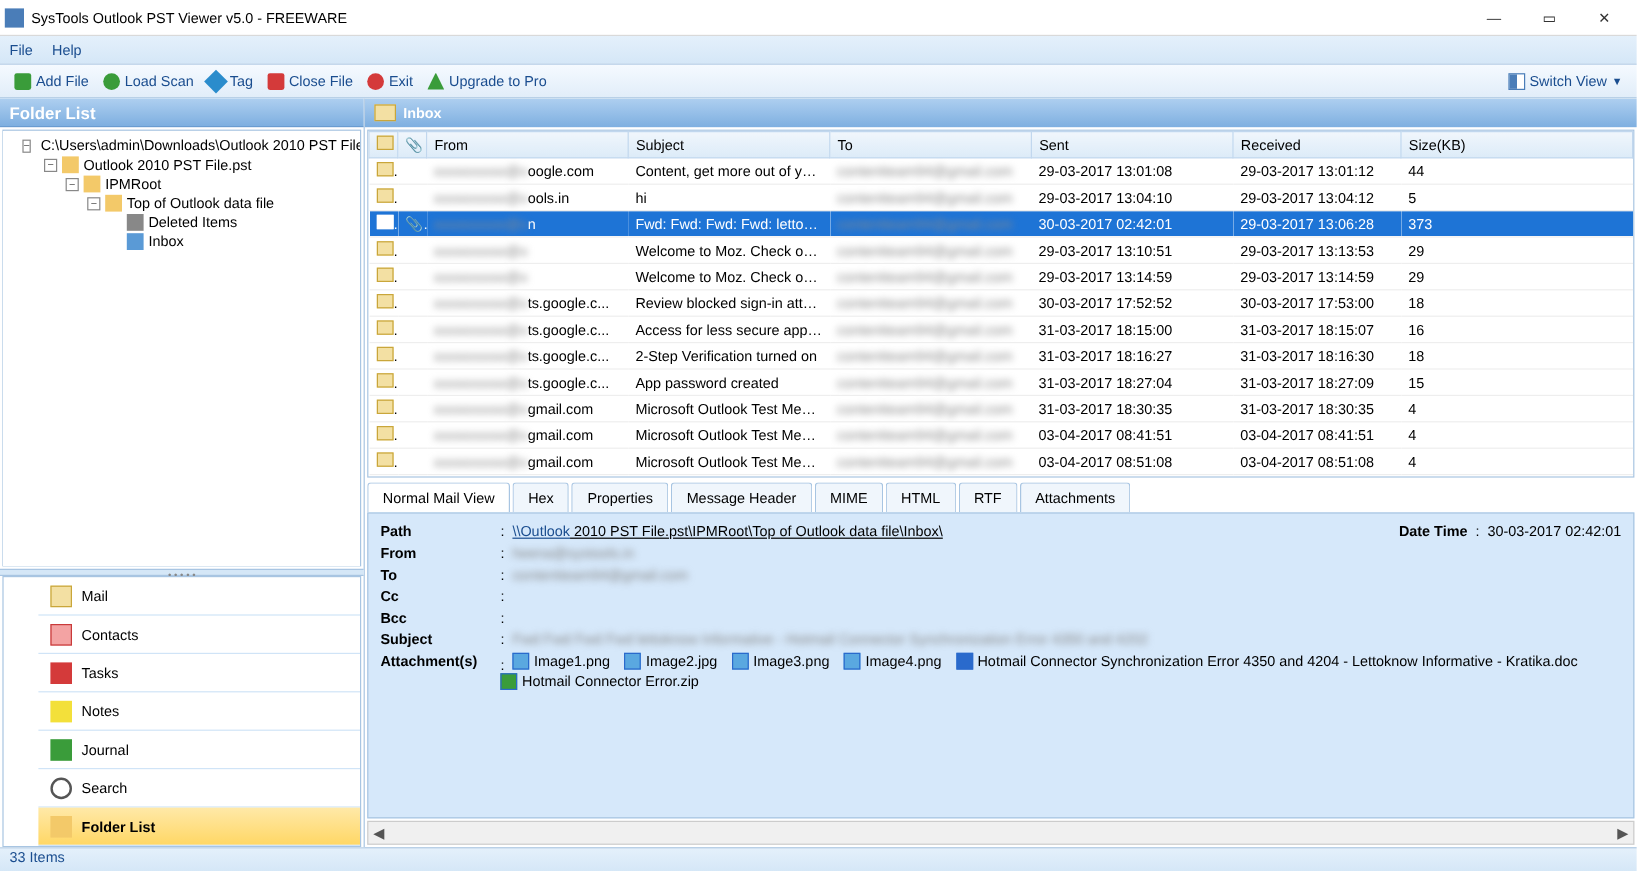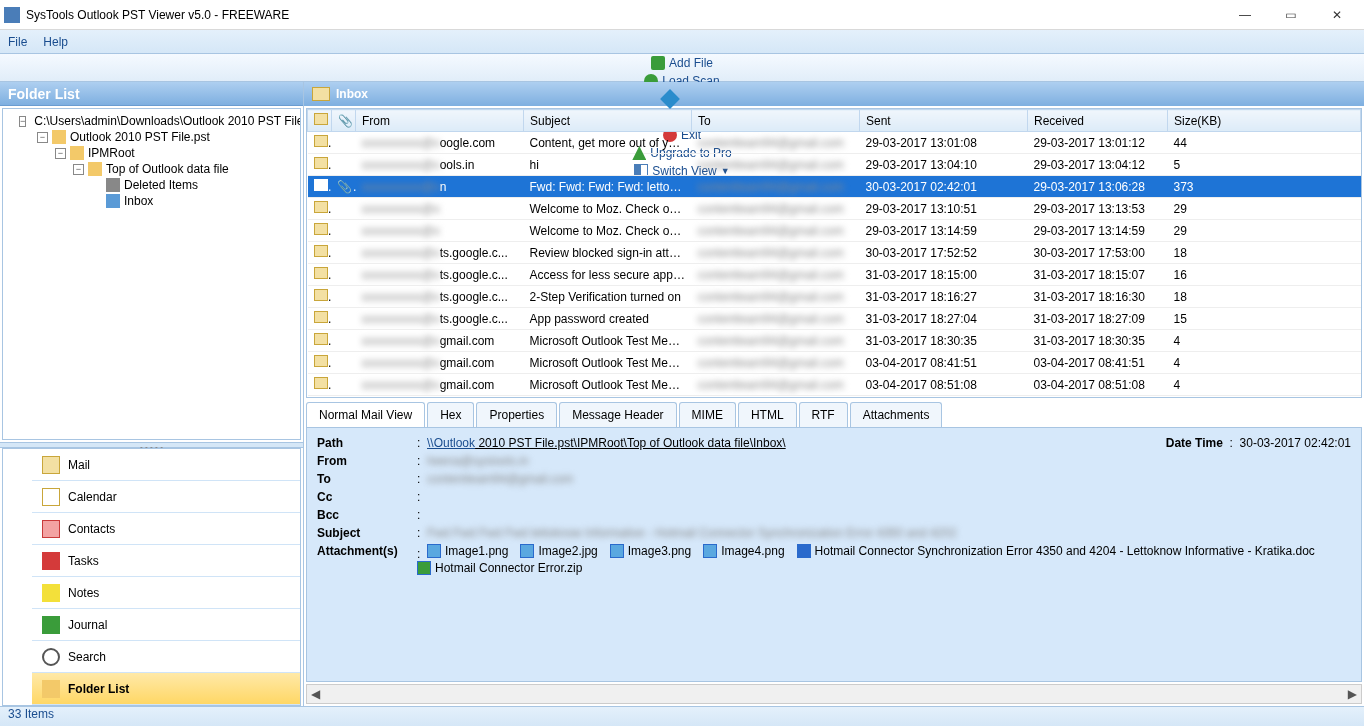--- a/index.html
+++ b/index.html
@@ -3,21 +3,21 @@
 <meta charset="utf-8">
 <style>
 * { box-sizing: border-box; margin: 0; padding: 0; font-family: "Segoe UI", Tahoma, sans-serif; font-size: 12px; }
 html, body { width: 1364px; height: 726px; overflow: hidden; background: #fff; }
 .titlebar { height: 30px; background: #fff; display: flex; align-items: center; padding: 0 4px; border-bottom: 1px solid #d9d9d9; }
 .titlebar .app-icon { width: 16px; height: 16px; background: #4a7db8; margin-right: 6px; display:inline-block;}
 .titlebar .title { flex: 1; color: #000; }
 .titlebar .win-btn { width: 46px; height: 30px; display:flex; align-items:center; justify-content:center; color:#333; cursor:pointer;}
 .menubar { height: 24px; background: linear-gradient(#e4f0fb,#d5e7f7); display:flex; align-items:center; padding: 0 8px; gap:16px; border-bottom:1px solid #a8c5e2;}
 .menubar .menu-item { color:#1a4d8f; cursor:pointer; }
-.toolbar { height: 28px; background: linear-gradient(#f5faff,#e1edf9); display:flex; align-items:center; padding:0 6px; border-bottom:1px solid #a8c5e2;flex-direction:column;}
+.toolbar { height: 28px; background: linear-gradient(#f5faff,#e1edf9); display:flex; align-items:center; padding:0 6px; border-bottom:1px solid #a8c5e2;}
 .toolbar .tbtn { display:flex; align-items:center; gap:4px; padding:2px 6px; color:#1a4d8f; cursor:pointer;}
 .toolbar .spacer { flex:1; }
 .ticon { width:14px; height:14px; display:inline-block; }
 .main { display:flex; height: calc(100% - 30px - 24px - 28px - 20px); }
 .left-pane { width: 304px; border-right:1px solid #a8c5e2; display:flex; flex-direction:column; background:#fff;}
 .pane-header { height:24px; background: linear-gradient(#aecff0,#7eafe0); color:#fff; font-weight:bold; font-size:14px; display:flex; align-items:center; padding:0 8px; border-bottom:1px solid #6a9cd0;}
 .tree { flex:1; overflow:auto; padding:4px 2px; background:#fff; border:1px solid #a8c5e2; margin:2px;}
 .tree .node { display:flex; align-items:center; gap:4px; padding:1px 0; white-space:nowrap; cursor:pointer;}
 .tree .indent1{padding-left:14px;} .tree .indent2{padding-left:32px;} .tree .indent3{padding-left:50px;} .tree .indent4{padding-left:68px;} .tree .indent5{padding-left:86px;}
 .tree .toggle { width:11px; height:11px; border:1px solid #888; font-size:9px; line-height:9px; text-align:center; color:#555; background:#fff;}
@@ -136,24 +136,20 @@
           <span>Inbox</span>
         </div>
     </div>
     <div class="splitter-h">• • • • •</div>
     <div class="left-nav">
       <div class="item">
           <span class="nav-icon" style="background:#f3e0a3;border:1px solid #c9a63a;"></span>
           <span>Mail</span>
         </div>
       <div class="item">
-          <span class="nav-icon" style="background:#fff;border:1px solid #c9a63a;"></span>
-          <span>Calendar</span>
-        </div>
-      <div class="item">
           <span class="nav-icon" style="background:#f3a3a3;border:1px solid #c93a3a;"></span>
           <span>Contacts</span>
         </div>
       <div class="item">
           <span class="nav-icon" style="background:#d43a3a;"></span>
           <span>Tasks</span>
         </div>
       <div class="item">
           <span class="nav-icon" style="background:#f3e03a;"></span>
           <span>Notes</span>

